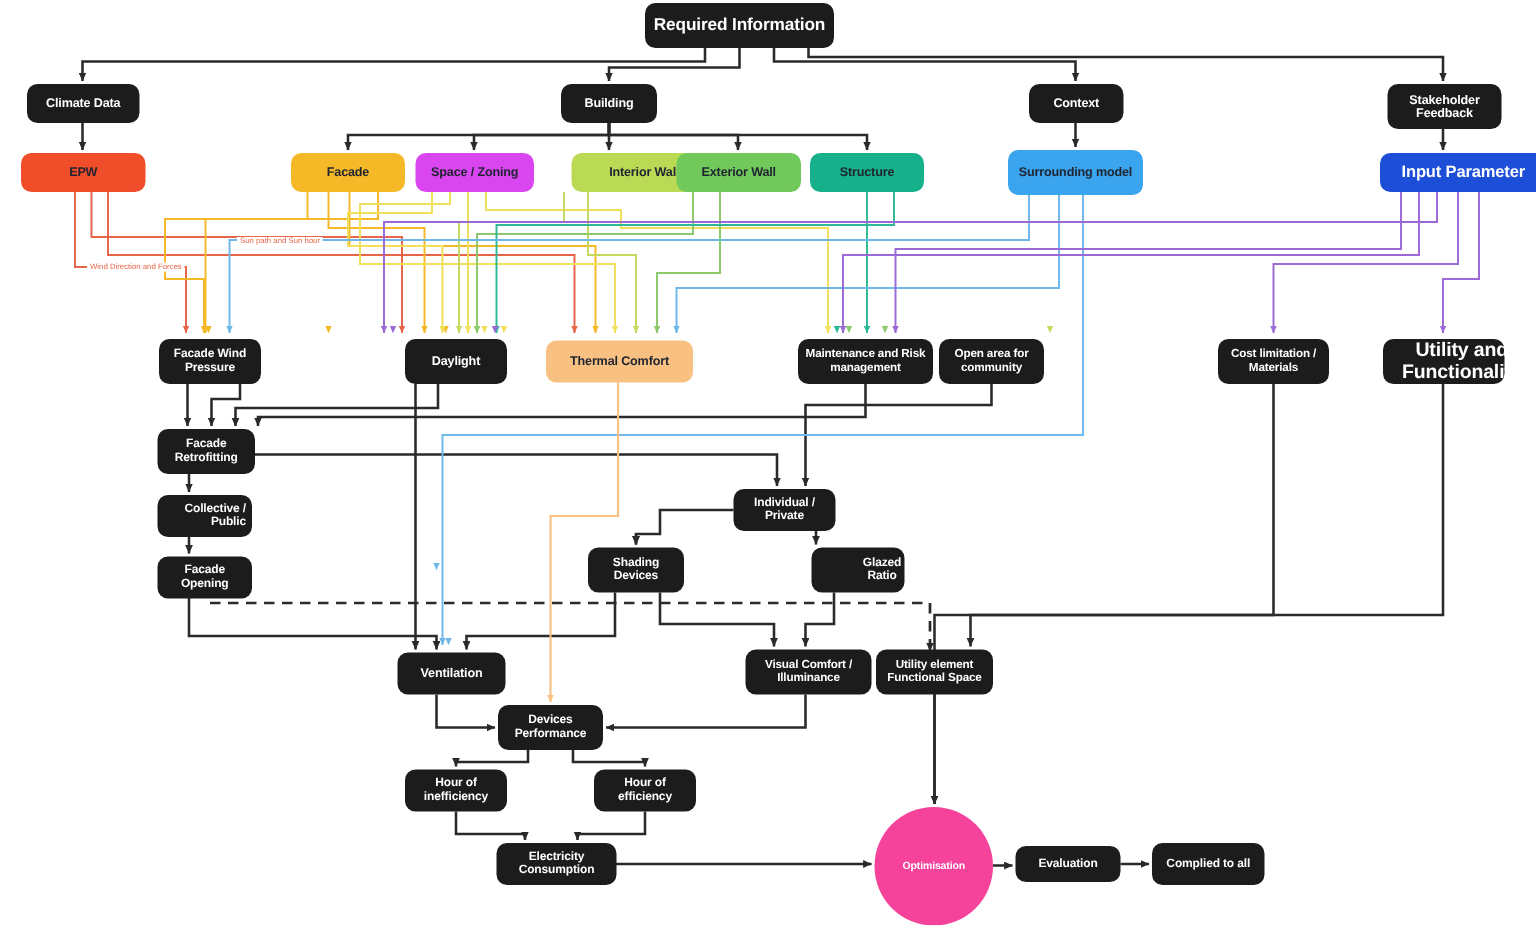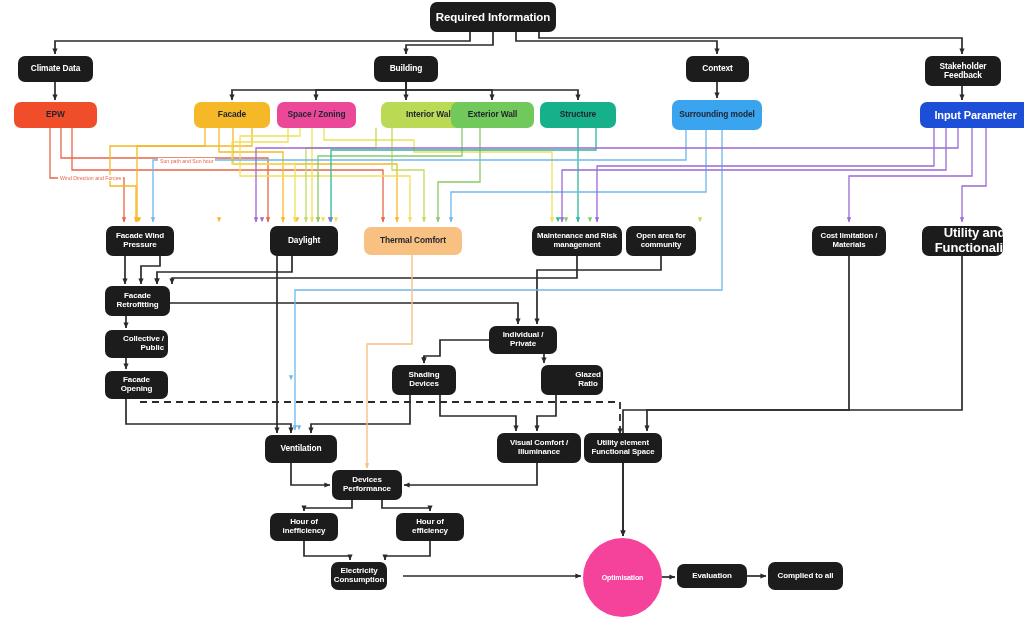--- a/index.html
+++ b/index.html
@@ -195,21 +195,21 @@
   </svg>
 
   <div id="nodes-root">
       <div class="node dark" style="left: 430px; top: 2px; width: 126px; height: 30px; font-size: 11.5px; text-align: right;">Required Information</div>
       <div class="node dark" style="left: 18px; top: 56px; width: 75px; height: 26px; font-size: 8.4px;">Climate Data</div>
       <div class="node dark" style="left: 374px; top: 56px; width: 64px; height: 26px; font-size: 8.4px;">Building</div>
       <div class="node dark" style="left: 686px; top: 56px; width: 63px; height: 26px; font-size: 8.4px;">Context</div>
       <div class="node dark" style="left: 925px; top: 56px; width: 76px; height: 30px; font-size: 8.4px;">Stakeholder Feedback</div>
       <div class="node " style="left: 14px; top: 102px; width: 83px; height: 26px; font-size: 8.4px; background: rgb(240, 77, 42); color: rgb(31, 36, 48);">EPW</div>
       <div class="node " style="left: 194px; top: 102px; width: 76px; height: 26px; font-size: 8.4px; background: rgb(245, 184, 38); color: rgb(31, 36, 48);">Facade</div>
-      <div class="node " style="left: 277px; top: 102px; width: 79px; height: 26px; font-size: 8.4px; background: #ec4899; color: rgb(31, 36, 48);">Space / Zoning</div>
+      <div class="node " style="left: 277px; top: 102px; width: 79px; height: 26px; font-size: 8.4px; background: #d946ef; color: rgb(31, 36, 48);">Space / Zoning</div>
       <div class="node " style="left: 381px; top: 102px; width: 97px; height: 26px; font-size: 8.4px; background: rgb(186, 218, 85); color: rgb(31, 36, 48);">Interior Wall</div>
       <div class="node " style="left: 451px; top: 102px; width: 83px; height: 26px; font-size: 8.4px; background: rgb(113, 201, 91); color: rgb(31, 36, 48);">Exterior Wall</div>
       <div class="node " style="left: 540px; top: 102px; width: 76px; height: 26px; font-size: 8.4px; background: rgb(22, 176, 138); color: rgb(31, 36, 48);">Structure</div>
       <div class="node " style="left: 672px; top: 100px; width: 90px; height: 30px; font-size: 8.4px; background: rgb(58, 165, 238); color: rgb(31, 36, 48);">Surrounding model</div>
       <div class="node " style="left: 920px; top: 102px; width: 111px; height: 26px; font-size: 11px; background: #1d4ed8; color: rgb(255, 255, 255);">Input Parameter</div>
       <div class="node dark" style="left: 106px; top: 226px; width: 68px; height: 30px; font-size: 8px;">Facade Wind Pressure</div>
       <div class="node dark" style="left: 258px; top: 226px; width: 68px; height: 30px; font-size: 8.4px; margin-left: 12px;">Daylight</div>
       <div class="node " style="left: 364px; top: 227px; width: 98px; height: 28px; font-size: 8.4px; background: rgb(248, 192, 129); color: rgb(31, 36, 48);">Thermal Comfort</div>
       <div class="node dark" style="left: 532px; top: 226px; width: 90px; height: 30px; font-size: 7.8px;">Maintenance and Risk management</div>
       <div class="node dark" style="left: 626px; top: 226px; width: 70px; height: 30px; font-size: 7.8px;">Open area for community</div>
@@ -220,21 +220,21 @@
       <div class="node dark" style="left: 105px; top: 371px; width: 63px; height: 28px; font-size: 8px;">Facade Opening</div>
       <div class="node dark" style="left: 489px; top: 326px; width: 68px; height: 28px; font-size: 8px;">Individual / Private</div>
       <div class="node dark" style="left: 392px; top: 365px; width: 64px; height: 30px; font-size: 8px;">Shading Devices</div>
       <div class="node dark" style="left: 541px; top: 365px; width: 62px; height: 30px; font-size: 8px; padding-left: 36px;">Glazed Ratio</div>
       <div class="node dark" style="left: 265px; top: 435px; width: 72px; height: 28px; font-size: 8.4px;">Ventilation</div>
       <div class="node dark" style="left: 497px; top: 433px; width: 84px; height: 30px; font-size: 7.8px;">Visual Comfort / Illuminance</div>
       <div class="node dark" style="left: 584px; top: 433px; width: 78px; height: 30px; font-size: 7.8px;">Utility element Functional Space</div>
       <div class="node dark" style="left: 332px; top: 470px; width: 70px; height: 30px; font-size: 8px;">Devices Performance</div>
       <div class="node dark" style="left: 270px; top: 513px; width: 68px; height: 28px; font-size: 8px;">Hour of inefficiency</div>
       <div class="node dark" style="left: 396px; top: 513px; width: 68px; height: 28px; font-size: 8px;">Hour of efficiency</div>
-      <div class="node dark" style="left: 331px; top: 562px; width: 56px; height: 28px; font-size: 8px;">Electricity Consumption</div>
+      <div class="node dark" style="left: 331px; top: 562px; width: 80px; height: 28px; font-size: 8px;">Electricity Consumption</div>
       <div class="node circle" style="left: 583px; top: 538px; width: 79px; height: 79px; font-size: 7px; background: rgb(245, 66, 155); color: rgb(255, 255, 255);">Optimisation</div>
       <div class="node dark" style="left: 677px; top: 564px; width: 70px; height: 24px; font-size: 8px;">Evaluation</div>
       <div class="node dark" style="left: 768px; top: 562px; width: 75px; height: 28px; font-size: 8px;">Complied to all</div>
     </div>
   <div id="labels-root">
       <div class="edge-label" style="left: 158px; top: 158px; color: rgb(232, 101, 74); background: rgb(255, 255, 255); padding: 0px 2px;">Sun path and Sun hour</div>
       <div class="edge-label" style="left: 58px; top: 175px; color: rgb(232, 101, 74); background: rgb(255, 255, 255); padding: 0px 2px;">Wind Direction and Forces</div>
     </div>
 </div>
 

